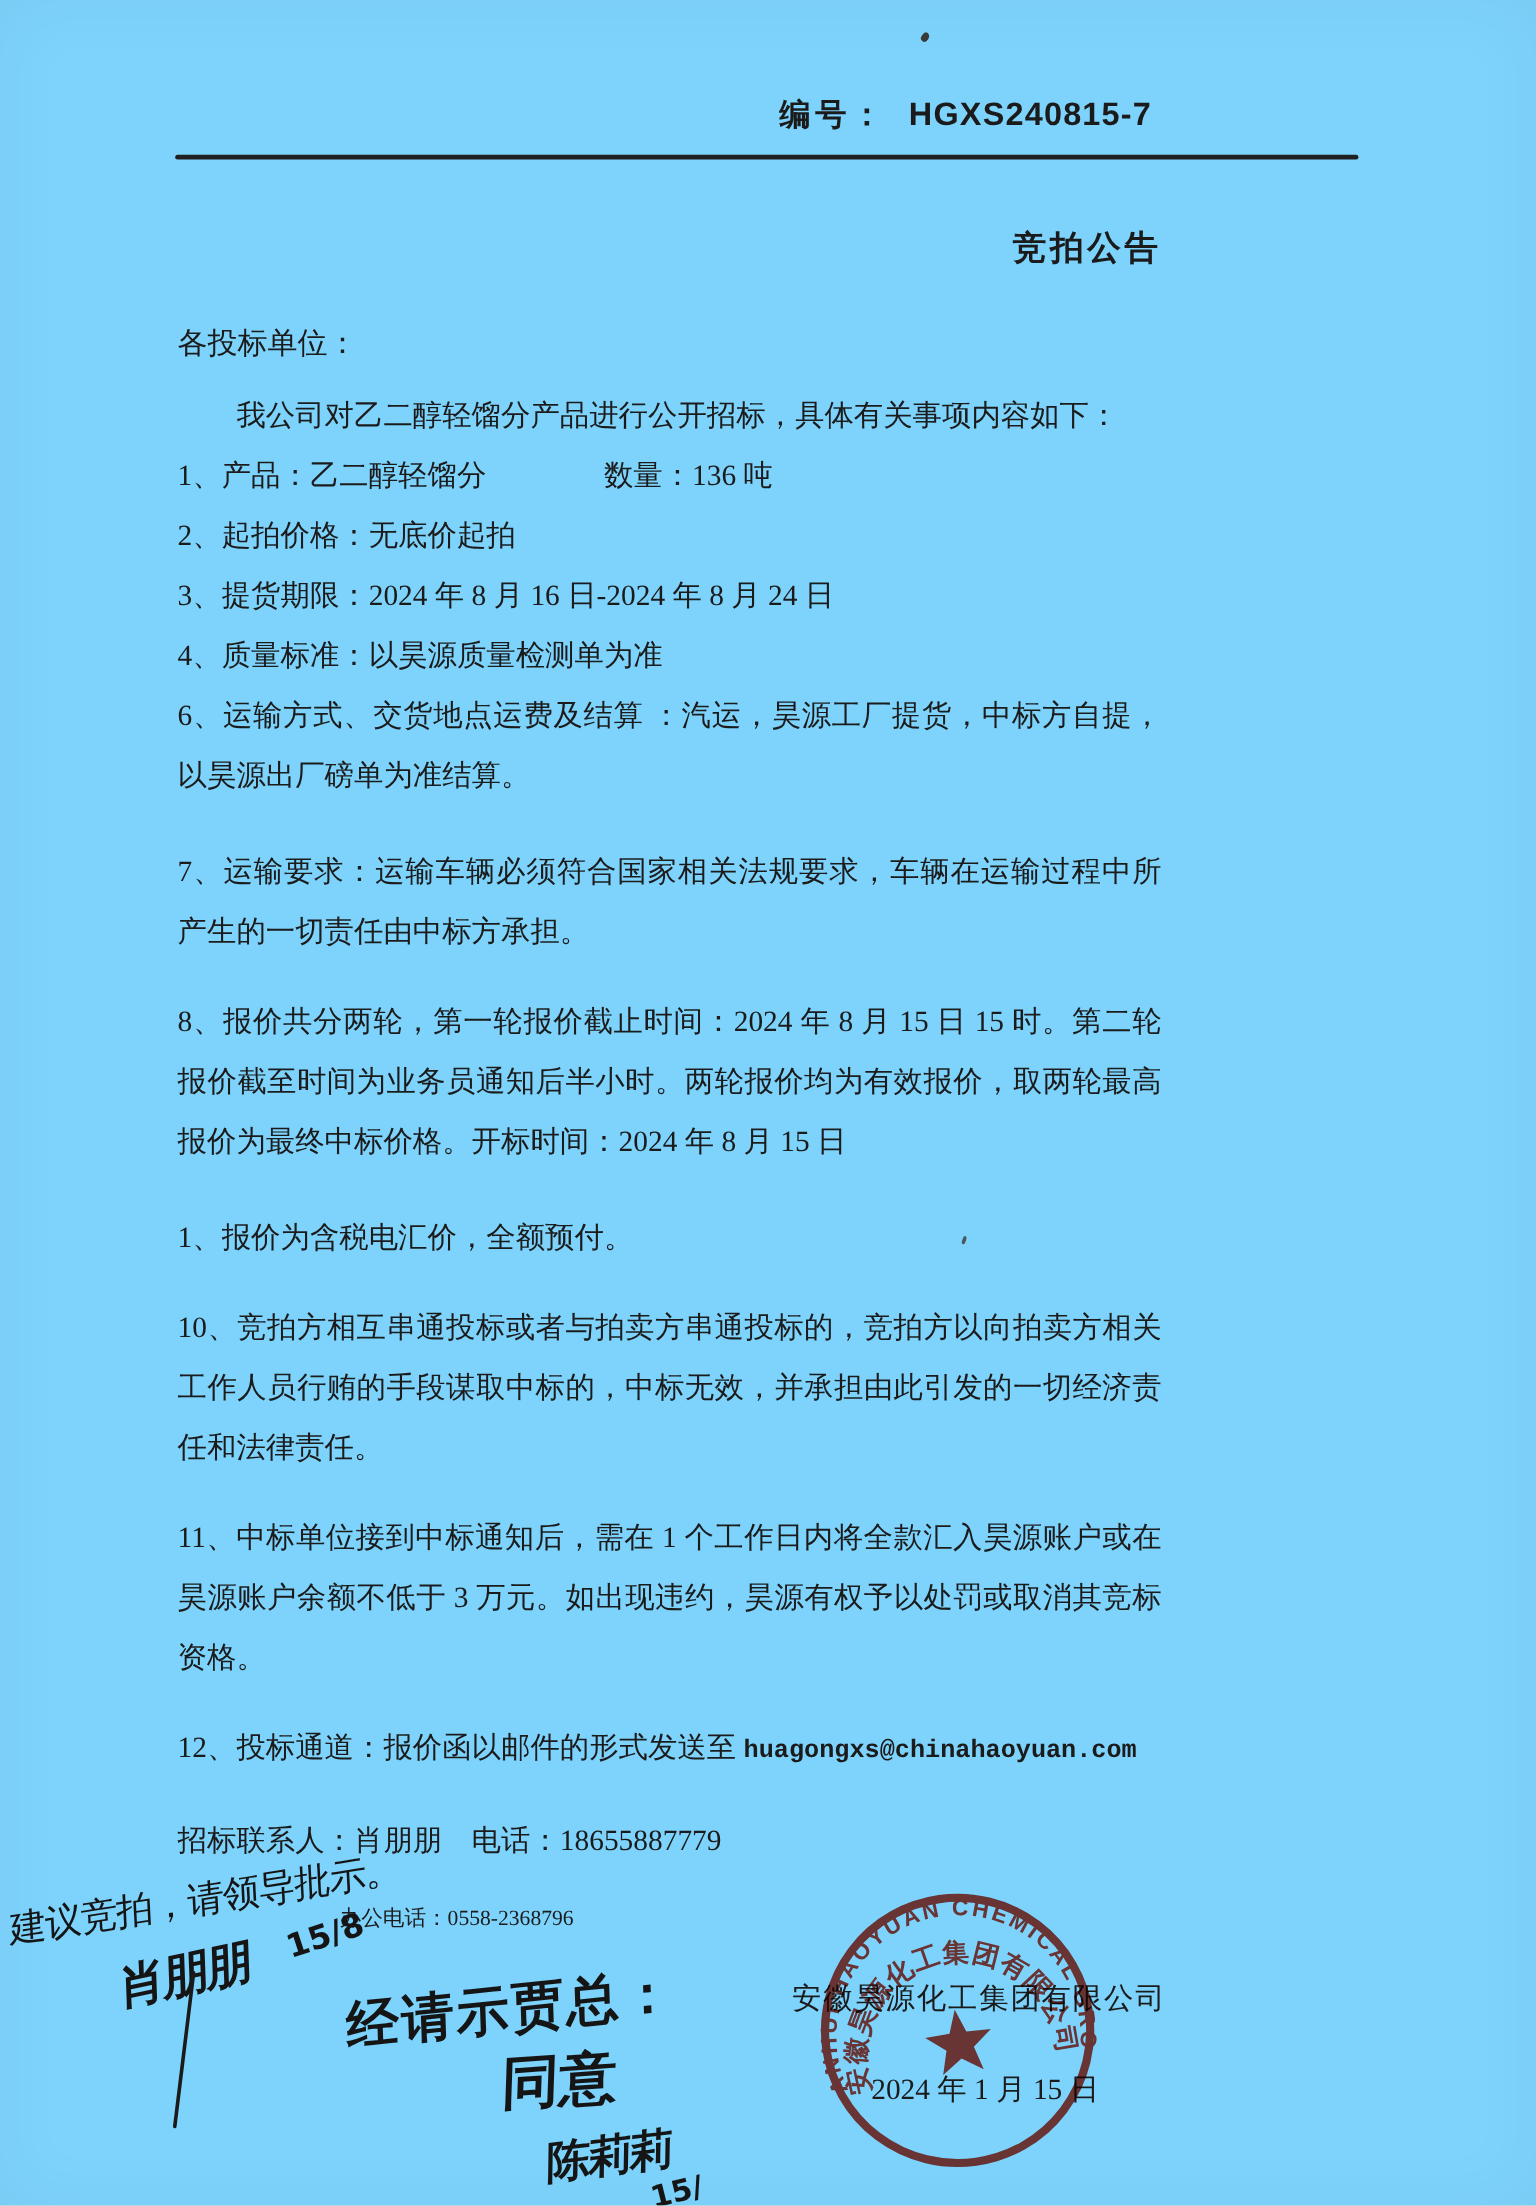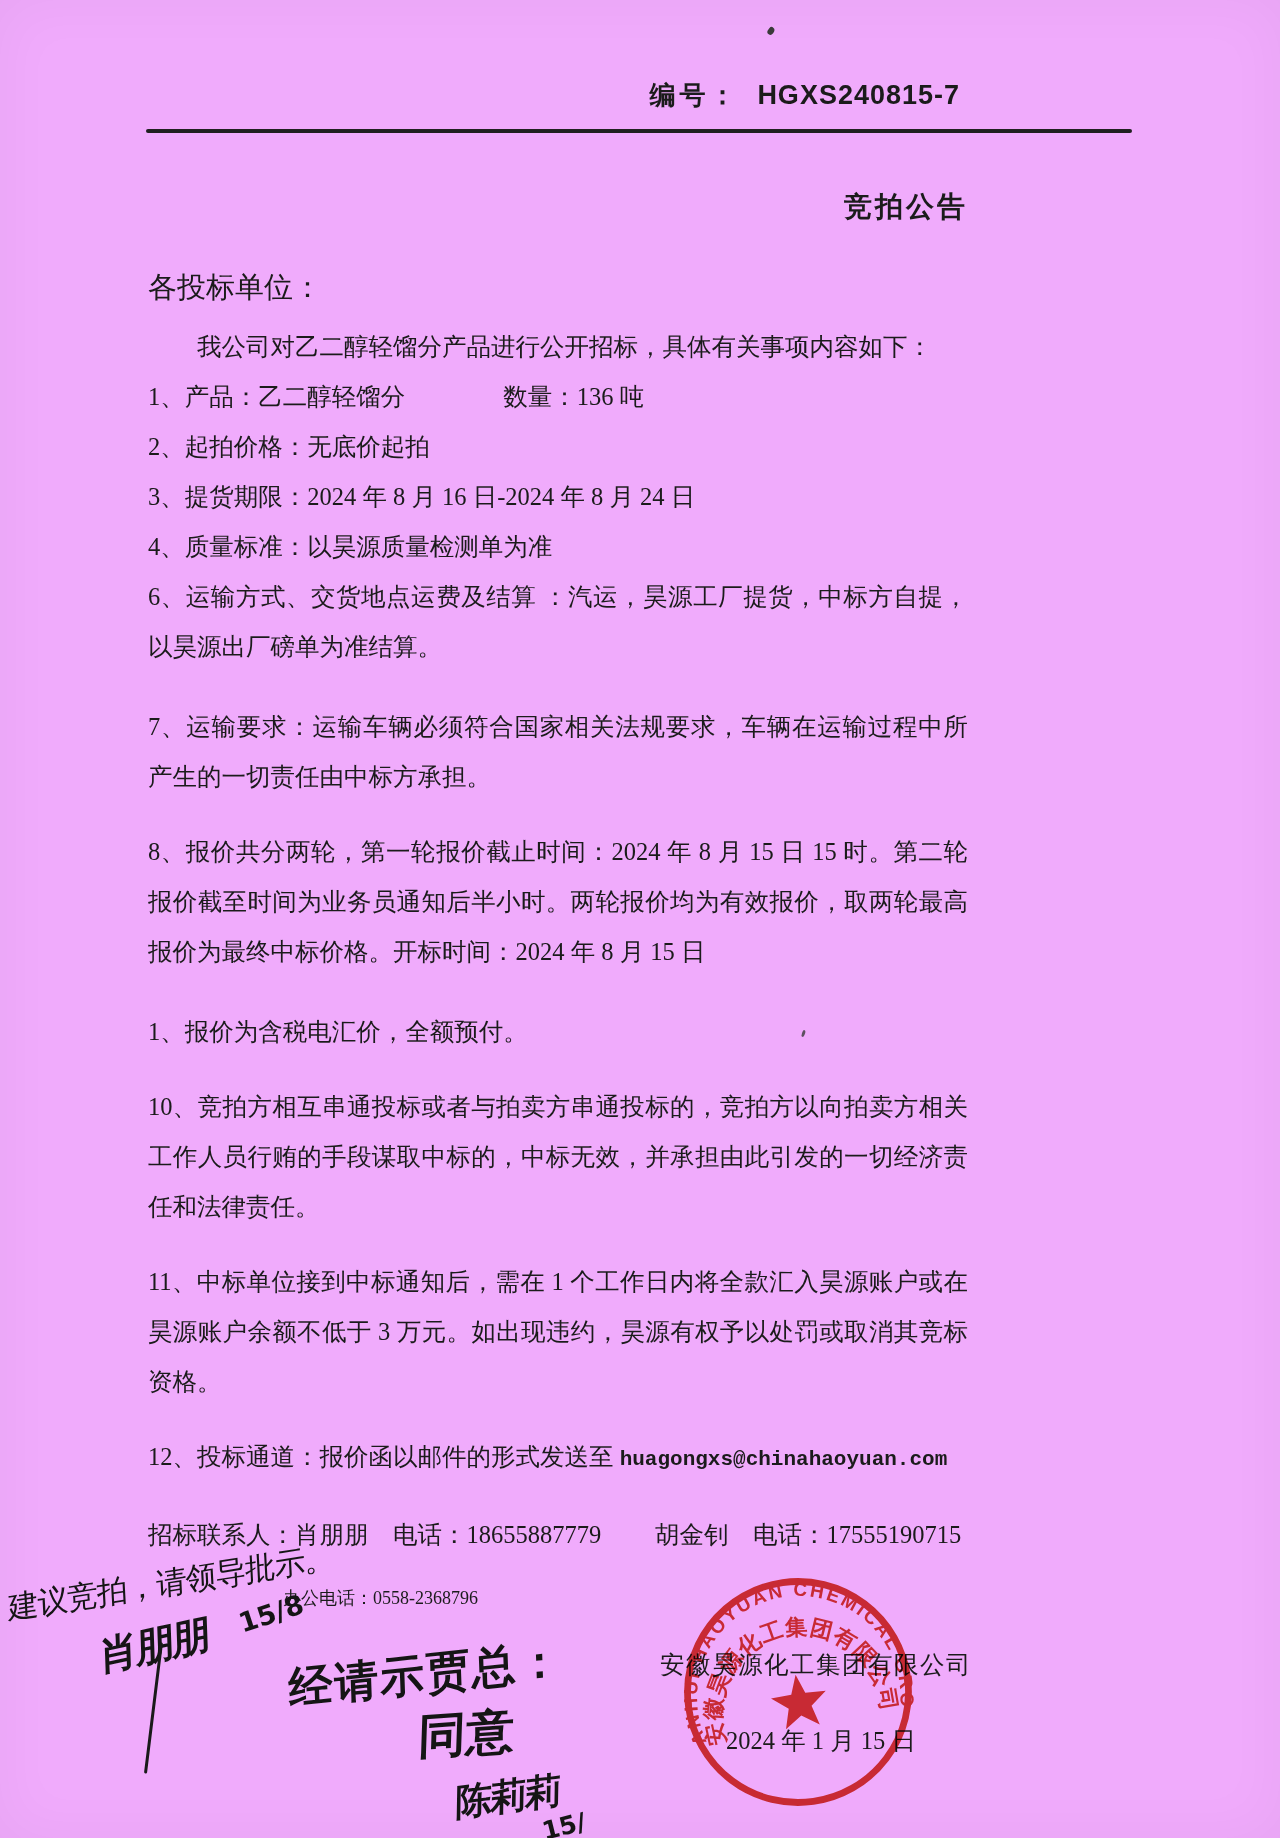--- a/index.html
+++ b/index.html
@@ -1,21 +1,21 @@
 <!DOCTYPE html>
 <html><head>
 <meta charset="utf-8">
 <style>
   html, body { margin: 0; padding: 0; background: #d9d9d9; }
   .page {
     position: relative;
     width: 1280px;
     height: 1838px;
     margin: 0 auto;
-    background: #f0abfc;
+    background: #7dd3fc;
     overflow: hidden;
     color: #1b1b1b;
     font-family: "Liberation Serif", "DejaVu Serif", serif;
     box-shadow: inset 0 0 60px rgba(0,0,0,0.04);
   }
   
   .doc-number {
     position: absolute;
     top: 78px;
     right: 320px;
@@ -56,21 +56,21 @@
     top: 262px;
     left: 148px;
     width: 820px;
     font-size: 24.5px;
   }
   .body-block p {
     margin: 0;
     line-height: 50px;
     text-align: justify;
   }
-  .salutation { font-size: 29px; }
+  .salutation { font-size: 25px; }
   .intro { text-indent: 2em; margin-top: 10px !important; }
   .gap25 { margin-top: 25px !important; }
   .gap30 { margin-top: 30px !important; }
   .email {
     font-family: "Liberation Mono", "DejaVu Sans Mono", monospace;
     font-weight: 700;
     font-size: 21px;
     letter-spacing: 0px;
   }
   
@@ -197,21 +197,20 @@
     <p>6、运输方式、交货地点运费及结算 ：汽运，昊源工厂提货，中标方自提，以昊源出厂磅单为准结算。</p>
     <p class="gap30">7、运输要求：运输车辆必须符合国家相关法规要求，车辆在运输过程中所产生的一切责任由中标方承担。</p>
     <p class="gap25">8、报价共分两轮，第一轮报价截止时间：2024 年 8 月 15 日 15 时。第二轮报价截至时间为业务员通知后半小时。两轮报价均为有效报价，取两轮最高报价为最终中标价格。开标时间：2024 年 8 月 15 日</p>
     <p class="gap30">1、报价为含税电汇价，全额预付。</p>
     <p class="gap25">10、竞拍方相互串通投标或者与拍卖方串通投标的，竞拍方以向拍卖方相关工作人员行贿的手段谋取中标的，中标无效，并承担由此引发的一切经济责任和法律责任。</p>
     <p class="gap25">11、中标单位接到中标通知后，需在 1 个工作日内将全款汇入昊源账户或在昊源账户余额不低于 3 万元。如出现违约，昊源有权予以处罚或取消其竞标资格。</p>
     <p class="gap25"><span>12、投标通道：报价函以邮件的形式发送至 </span><span class="email">huagongxs@chinahaoyuan.com</span></p>
 
     <p class="gap25 contacts-row">
       <span>招标联系人：肖朋朋　电话：18655887779</span>
-      <span class="contacts-right">胡金钊　电话：17555190715</span>
     </p>
   </div>
 
   <div class="office-phone">办公电话：0558-2368796</div>
 
   <div class="hand hw-note">建议竞拍，请领导批示。</div>
   <div class="hand hw-note-sign">肖朋朋</div>
   <div class="hand hw-note-date">15/8</div>
   <div class="pen-stroke"></div>
   <div class="hand hw-approval1">经请示贾总：</div>

